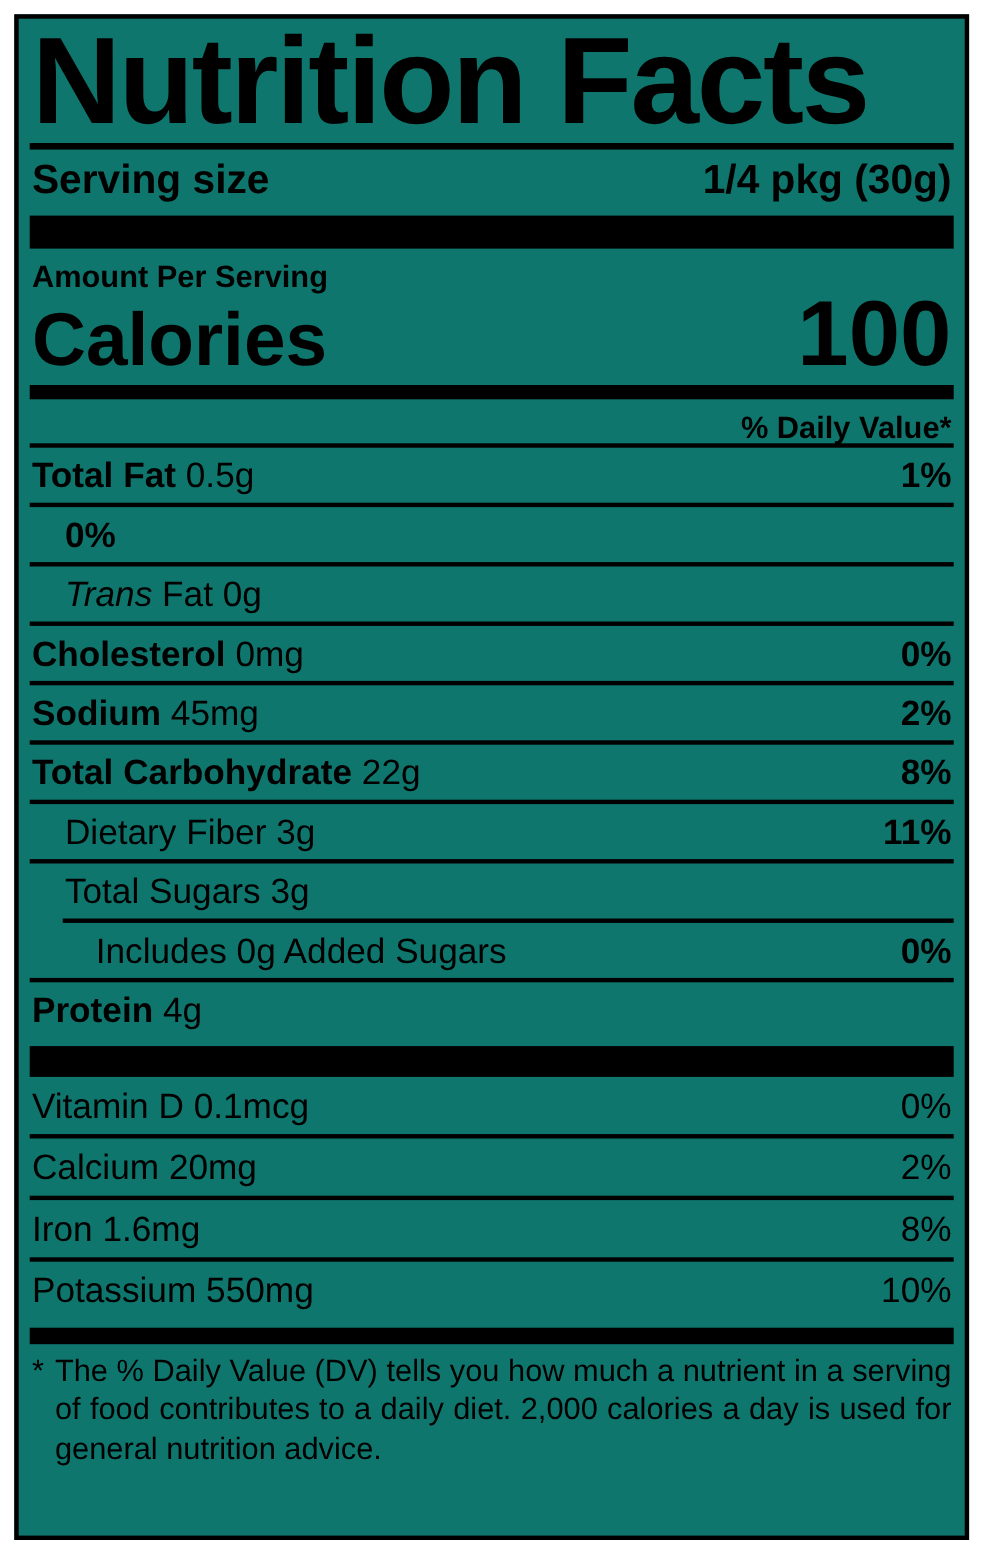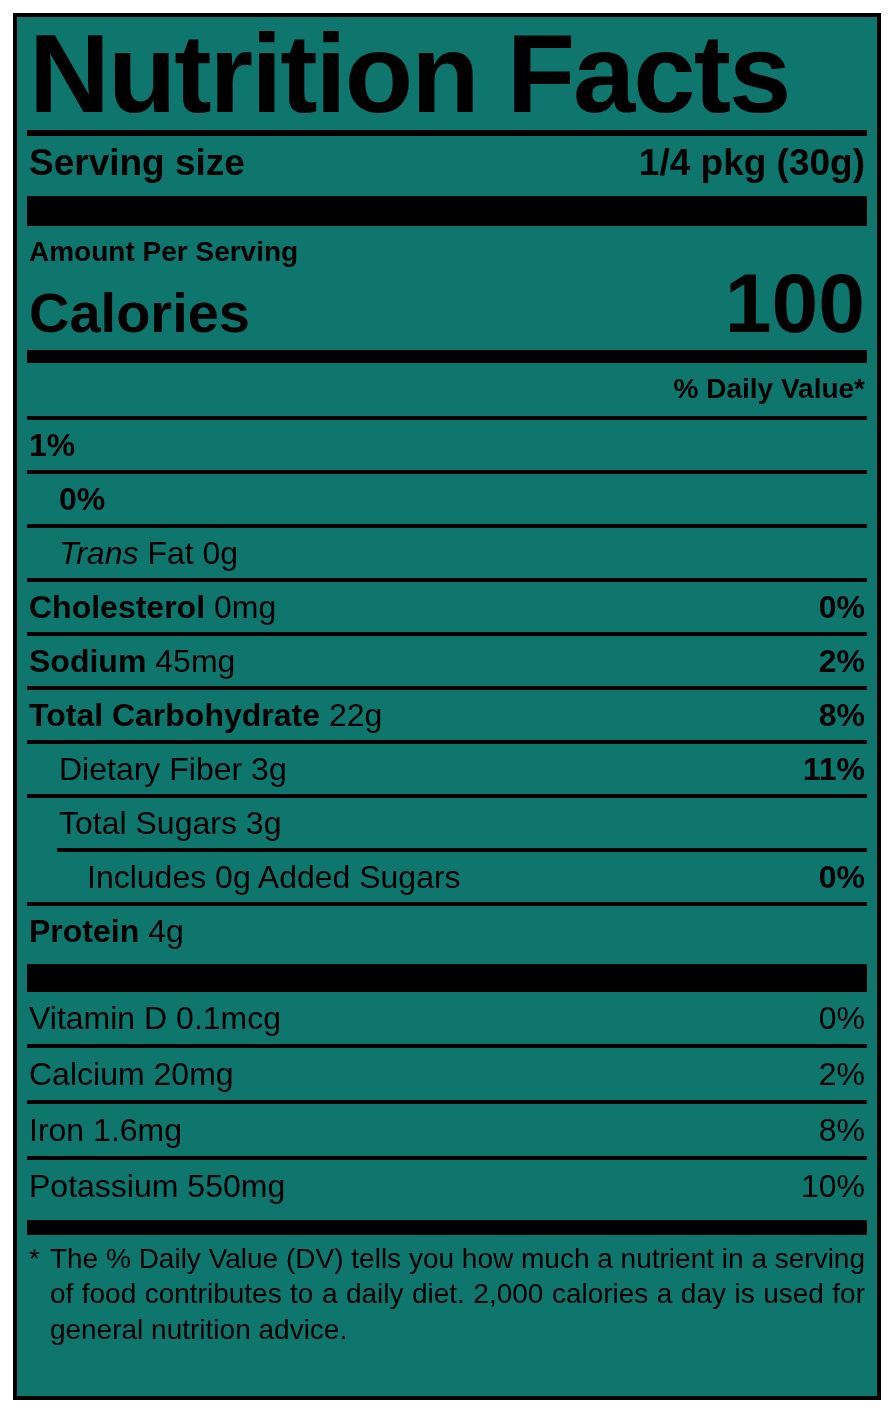--- a/index.html
+++ b/index.html
@@ -52,26 +52,26 @@
   .aps {
     font-size: 28px; font-weight: bold;
     padding: 12px 2px 0 2px;
     line-height: 1;
   }
   .calories-row {
     display: flex; justify-content: space-between; align-items: baseline;
     padding: 0 2px;
     margin-top: -2px;
   }
-  .calories-label { font-size: 56px; font-weight: bold; line-height: 1; }
+  .calories-label { font-size: 68px; font-weight: bold; line-height: 1; }
   .calories-value { font-size: 84px; font-weight: bold; line-height: 0.95; }
   .dv-header {
     font-size: 28px; font-weight: bold;
     text-align: right;
-    padding: 12px 2px 13px 2px;
+    padding: 12px 2px 0 2px;
     line-height: 1;
   }
   .row {
     display: flex; justify-content: space-between; align-items: baseline;
     font-size: 32px;
     line-height: 1;
     padding: 9px 2px;
   }
   .row.vit { padding: 10px 2px; }
   .name { margin-right: 0.28em; }
@@ -112,20 +112,21 @@
     <span class="calories-label">Calories</span>
     <span class="calories-value">100</span>
   </div>
 
   <div class="bar bar-md"></div>
 
   <div class="dv-header">% Daily Value*</div>
   <div class="rule"></div>
 
   <div class="row">
+    <span><span class="name bold">Total Fat</span><span>0.5g</span></span>
     <span class="dv-bold">1%</span>
   </div>
   <div class="rule"></div>
 
   <div class="row ind1">
     <span class="dv-bold">0%</span>
   </div>
   <div class="rule"></div>
 
   <div class="row ind1">

